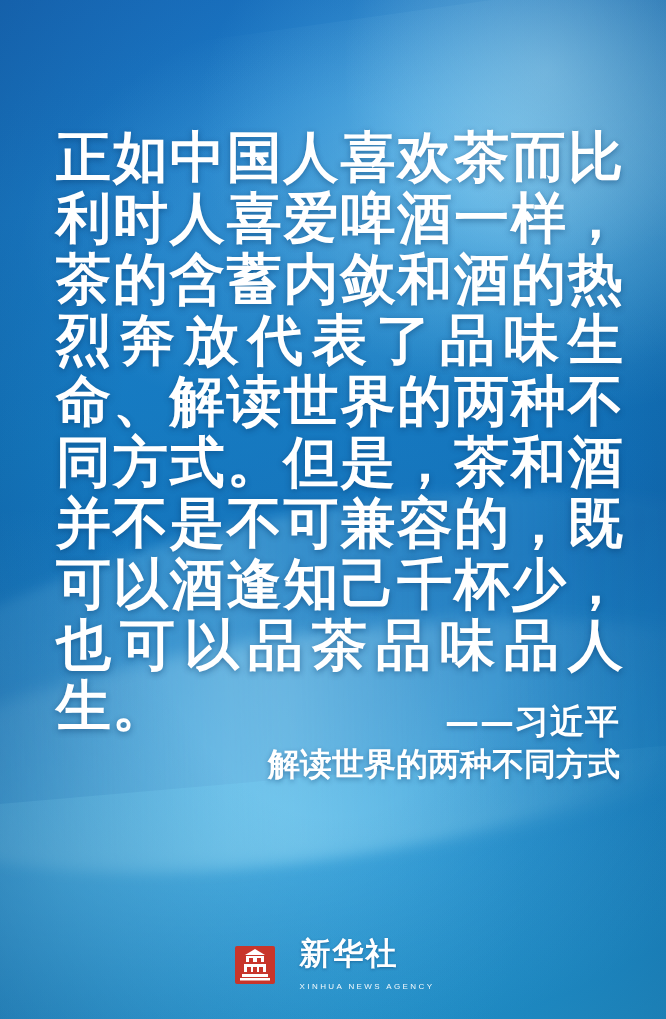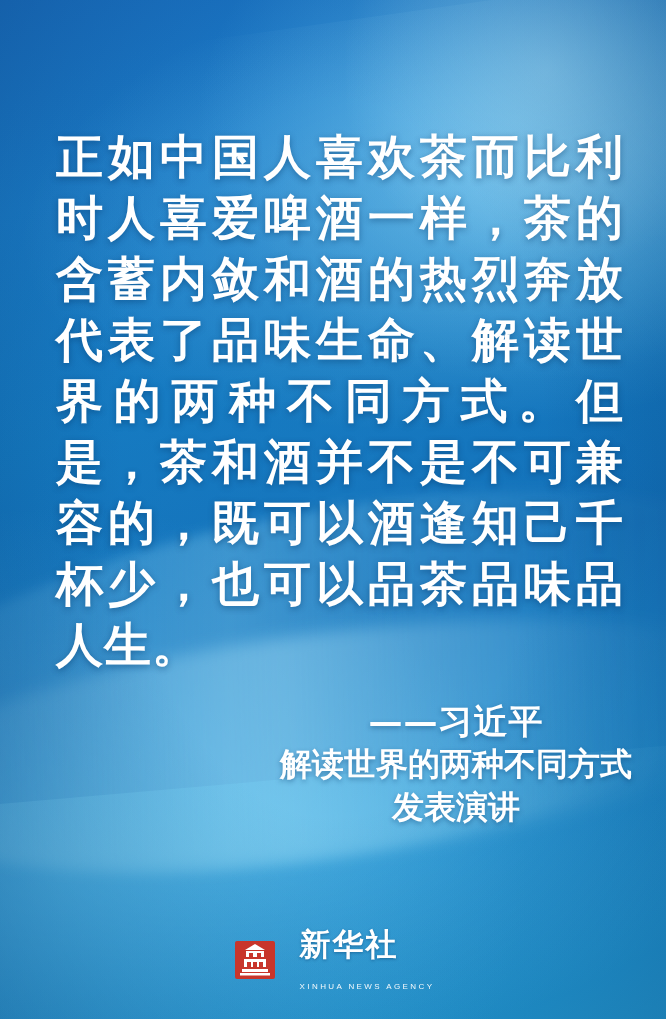--- a/index.html
+++ b/index.html
@@ -79,34 +79,34 @@
     background: radial-gradient(ellipse at 50% 45%, rgba(0,0,0,0.0) 45%, rgba(3,45,95,0.30) 100%);
     pointer-events: none;
   }
 
   .quote {
     position: absolute;
     left: 56px;
     right: 42px;
     top: 126px;
     color: #ffffff;
-    font-size: 47px;
+    font-size: 55px;
     line-height: 61px;
     letter-spacing: 1px;
     font-weight: 700;
     font-family: "DejaVu Serif", "Liberation Serif", serif;
     text-shadow: 0 2px 6px rgba(4,50,100,0.45);
     text-align: justify;
   }
 
   .attribution {
     position: absolute;
-    right: 34px;
+    right: 46px;
     top: 700px;
-    text-align: center;
+    text-align: right;
     color: #ffffff;
     font-size: 32px;
     line-height: 43px;
     font-weight: 700;
     font-family: "DejaVu Serif", "Liberation Serif", serif;
     text-shadow: 0 2px 5px rgba(4,50,100,0.4);
   }
   .attribution .author {
     font-size: 34px;
     letter-spacing: 1px;
@@ -141,42 +141,41 @@
     font-size: 31px;
     font-weight: 700;
     letter-spacing: 2px;
     font-family: "DejaVu Serif", "Liberation Serif", serif;
     text-shadow: 0 1px 3px rgba(4,50,100,0.45);
   }
   .logo-en {
     color: #ffffff;
     font-size: 8px;
     letter-spacing: 2.4px;
-    margin-top: 23px;
+    margin-top: 14px;
     font-family: "Liberation Sans", sans-serif;
     opacity: 0.95;
   }
 </style>
 </head>
 <body>
 
 <div class="poster">
   <div class="band band-a"></div>
   <div class="glow-top-right"></div>
   <div class="band band-b"></div>
   <div class="band band-c"></div>
   <div class="band band-d"></div>
   <div class="vignette"></div>
 
   <div class="quote">正如中国人喜欢茶而比利时人喜爱啤酒一样，茶的含蓄内敛和酒的热烈奔放代表了品味生命、解读世界的两种不同方式。但是，茶和酒并不是不可兼容的，既可以酒逢知己千杯少，也可以品茶品味品人生。</div>
 
   <div class="attribution">
     <div class="line author">——习近平</div>
     <div class="line">解读世界的两种不同方式</div>
-    <div class="line">发表演讲</div>
   </div>
 
   <div class="logo-wrap">
     <span class="logo-mark">
       <svg class="logo-mark" viewBox="0 0 46 46" xmlns="http://www.w3.org/2000/svg" aria-hidden="true">
         <rect x="3" y="4" width="40" height="38" rx="2" fill="#c8352b"></rect>
         <rect x="10" y="32" width="26" height="3" fill="#ffffff"></rect>
         <rect x="12" y="22" width="22" height="8" fill="#ffffff"></rect>
         <rect x="15" y="25" width="4" height="5" fill="#c8352b"></rect>
         <rect x="21" y="25" width="4" height="5" fill="#c8352b"></rect>

